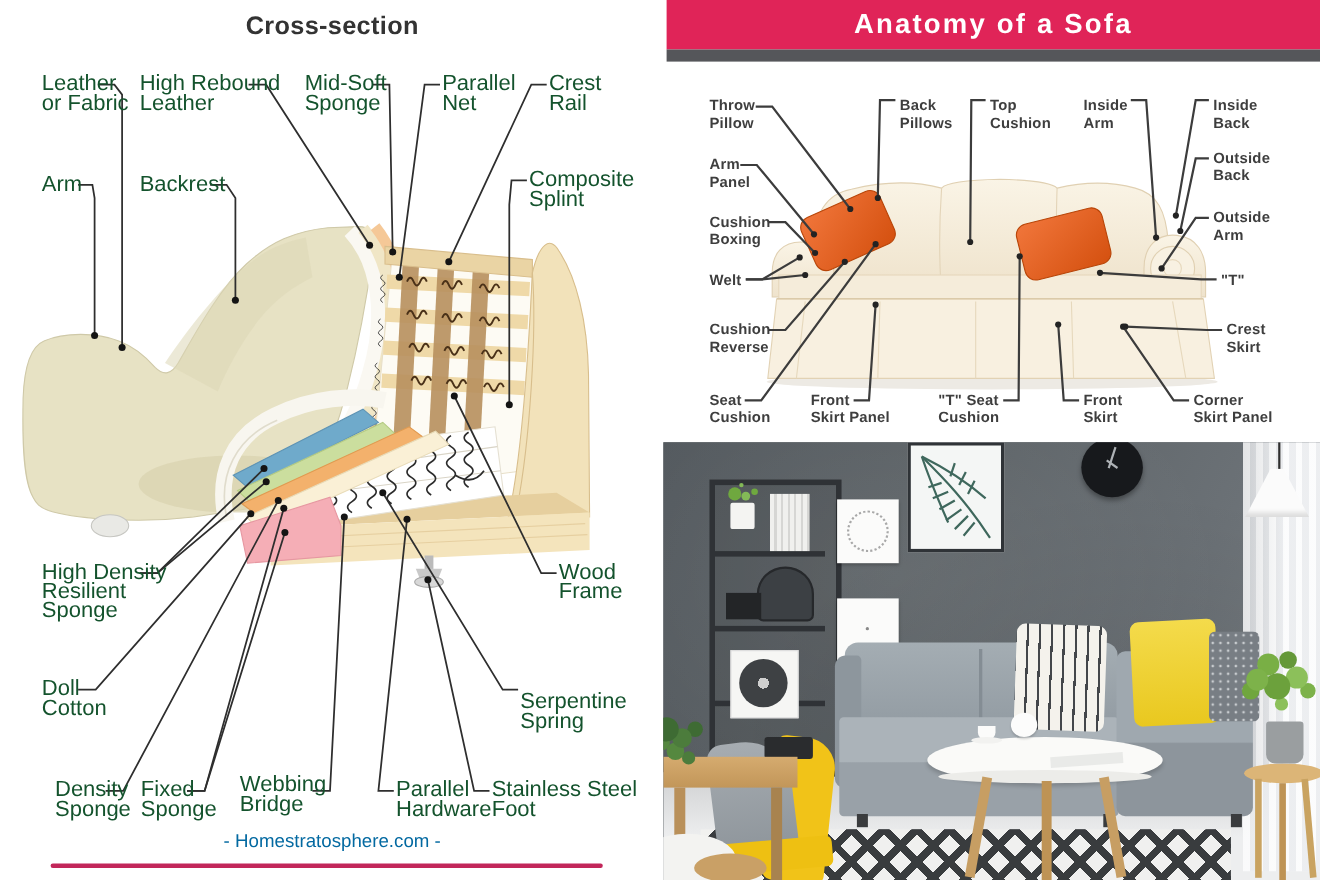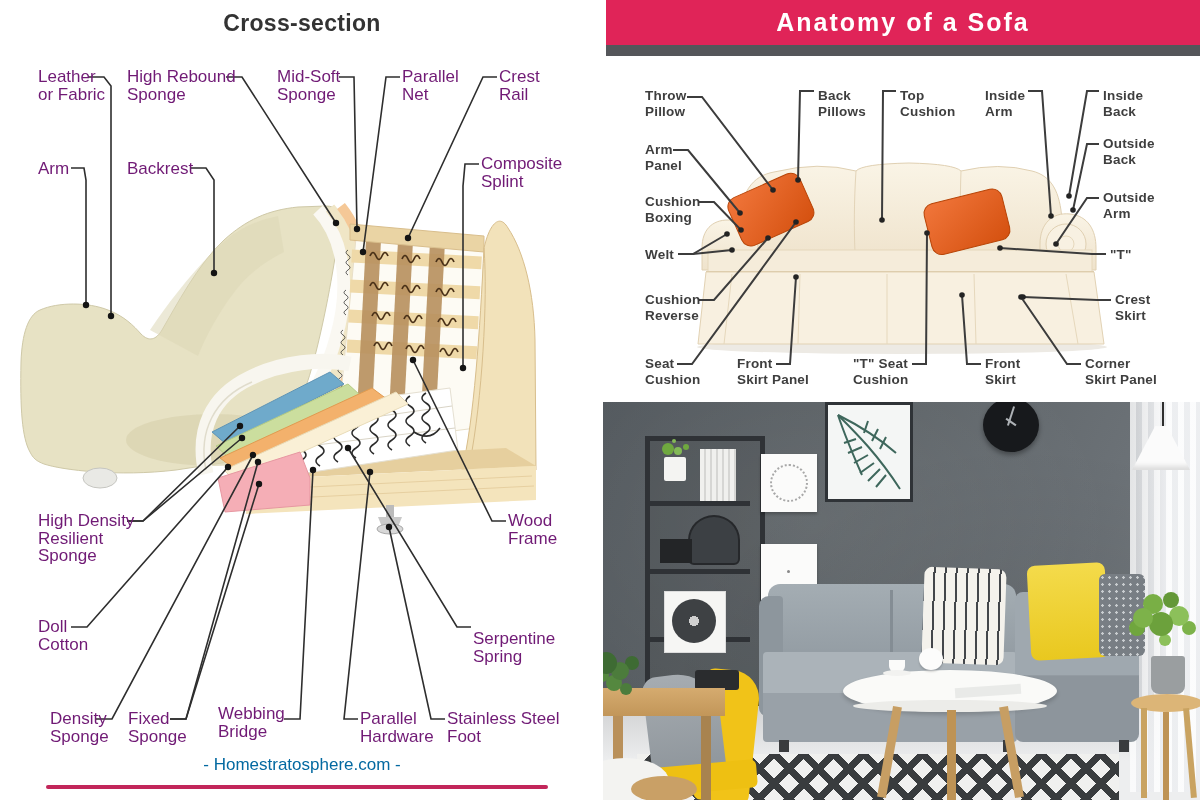--- a/index.html
+++ b/index.html
@@ -2,21 +2,21 @@
 <html><head>
 <meta charset="utf-8">
 <style>
   html,body{margin:0;padding:0;background:#fff;}
   .canvas{position:relative;width:1200px;height:800px;background:#fff;overflow:hidden;
           font-family:"Liberation Sans","DejaVu Sans",sans-serif;}
   
   .left-panel{position:absolute;left:0;top:0;width:604px;height:800px;background:#fff;}
   .cs-title{position:absolute;left:0;top:10px;width:100%;text-align:center;
             font-size:23px;font-weight:bold;color:#333;letter-spacing:.3px;}
-  .lbl-left{position:absolute;font-size:17px;line-height:17.5px;color:#701a75;white-space:pre-line;}
+  .lbl-left{position:absolute;font-size:20px;line-height:17.5px;color:#14532d;white-space:pre-line;}
   .watermark{position:absolute;left:0;top:755px;width:100%;text-align:center;
              font-size:17px;color:#0369a1;}
   .pink-rule{position:absolute;left:46px;top:785px;width:502px;height:3.5px;
              background:#C2265A;border-radius:2px;}
   .art{position:absolute;left:0;top:0;pointer-events:none;}
   .leaders polyline{fill:none;stroke:#2E2E2E;stroke-width:1.6px;}
   .leaders circle{fill:#141414;}
   
   .right-panel{position:absolute;left:604px;top:0;width:596px;height:400px;background:#fff;}
   .anat-header{position:absolute;left:2px;top:0;width:594px;height:45px;background:#E02458;}
@@ -177,21 +177,21 @@
           <circle cx="413" cy="360" r="3.2"></circle>
           <polyline points="471,627 457,627 348,448"></polyline>
           <circle cx="348" cy="448" r="3.2"></circle>
         </g>
     </svg>
 
     <div id="left-labels">
         <div class="lbl-left" style="left: 38px; top: 68px;">Leather
 or Fabric</div>
         <div class="lbl-left" style="left: 127px; top: 68px;">High Rebound
-Sponge</div>
+Leather</div>
         <div class="lbl-left" style="left: 277px; top: 68px;">Mid-Soft
 Sponge</div>
         <div class="lbl-left" style="left: 402px; top: 68px;">Parallel
 Net</div>
         <div class="lbl-left" style="left: 499px; top: 68px;">Crest
 Rail</div>
         <div class="lbl-left" style="left: 38px; top: 160px;">Arm</div>
         <div class="lbl-left" style="left: 127px; top: 160px;">Backrest</div>
         <div class="lbl-left" style="left: 481px; top: 155px;">Composite
 Splint</div>

